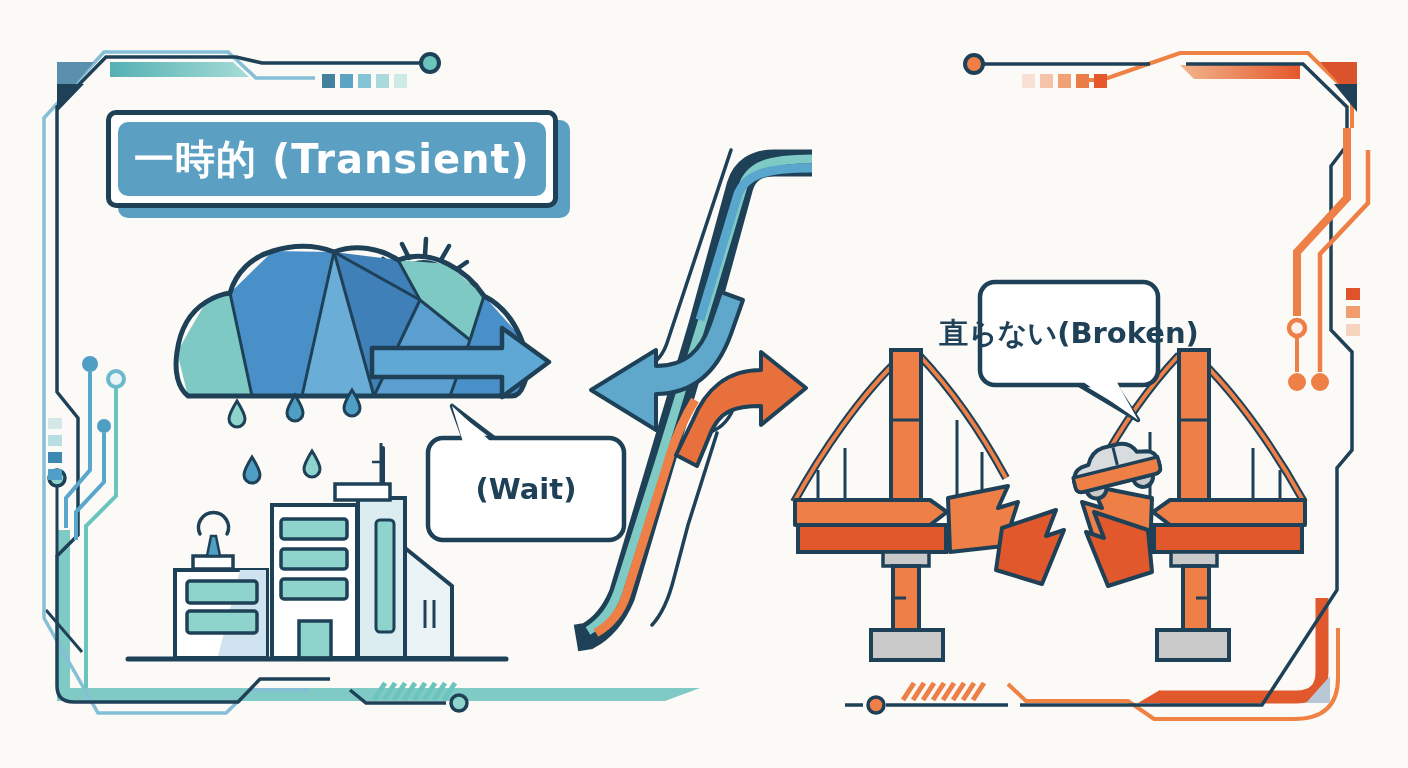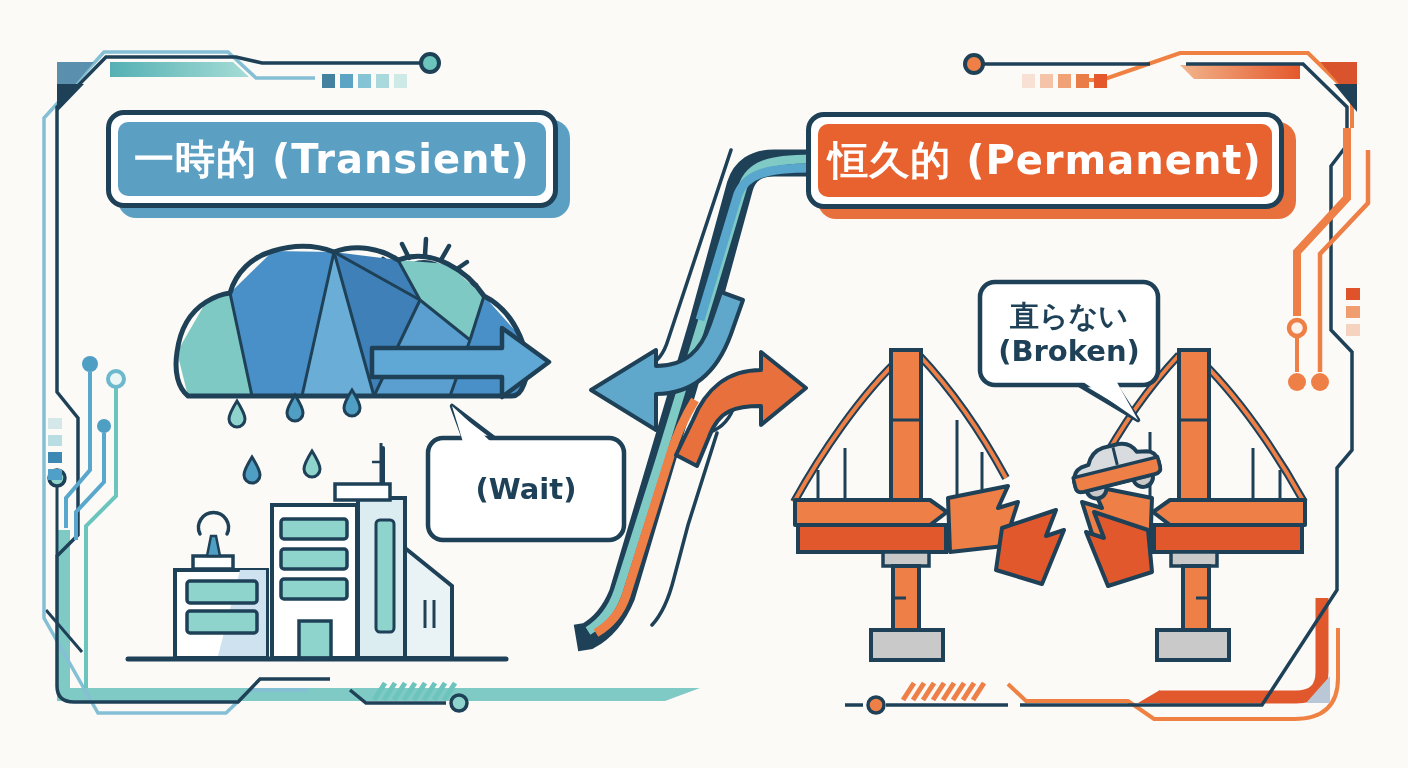--- a/index.html
+++ b/index.html
@@ -5,32 +5,32 @@
   html,body{margin:0;padding:0;background:#e8e8e8;}
   #stage{
     position:relative;width:1408px;height:768px;overflow:hidden;
     background:#fbfaf7;
     font-family:"DejaVu Sans","Liberation Sans",sans-serif;
   }
   #scene{position:absolute;left:0;top:0;}
   .overlay{position:absolute;display:flex;align-items:center;justify-content:center;z-index:5;}
   .header-box{
     position:absolute;z-index:4;box-sizing:border-box;
-    border:5px solid #1e4158;border-radius:18px;background:#ffffff;padding:7px;
+    border:5px solid #1e4158;border-radius:10px;background:#ffffff;padding:7px;
   }
   .header-box .inner{
     width:100%;height:100%;border-radius:10px;display:flex;align-items:center;justify-content:center;
     color:#ffffff;font-weight:bold;font-size:40px;letter-spacing:1px;white-space:nowrap;
   }
   #header-left{left:106px;top:110px;width:452px;height:98px;box-shadow:12px 10px 0 #5b9fc3;}
   #header-left .inner{background:#5b9fc3;}
   #header-right{left:806px;top:112px;width:478px;height:97px;box-shadow:12px 10px 0 #e8703c;}
   #header-right .inner{background:#e8622f;}
   .bubble-text{
-    flex-direction:column;color:#1e4158;font-weight:bold;font-size:29px;line-height:1.18;
+    flex-direction:row;color:#1e4158;font-weight:bold;font-size:29px;line-height:1.18;
     text-align:center;white-space:nowrap;
   }
   #bubble-left-text{left:428px;top:438px;width:196px;height:102px;}
   #bubble-right-text{left:980px;top:282px;width:178px;height:103px;}
 </style>
 </head>
 <body>
 
 <div id="stage">
 
@@ -299,25 +299,20 @@
     <polygon points="1076,377 1114,377 1138,420" fill="#ffffff"></polygon>
   </g>
 </svg>
 
 <div id="header-left" class="header-box">
   <div class="inner">
     <span>一時的 (Transient)</span>
   </div>
 </div>
 
-<div id="header-right" class="header-box">
-  <div class="inner">
-    <span>恒久的 (Permanent)</span>
-  </div>
-</div>
 
 <div id="bubble-left-text" class="overlay bubble-text">
   <span>(Wait)</span>
 </div>
 
 <div id="bubble-right-text" class="overlay bubble-text">
   <span>直らない</span>
   <span>(Broken)</span>
 </div>
 

